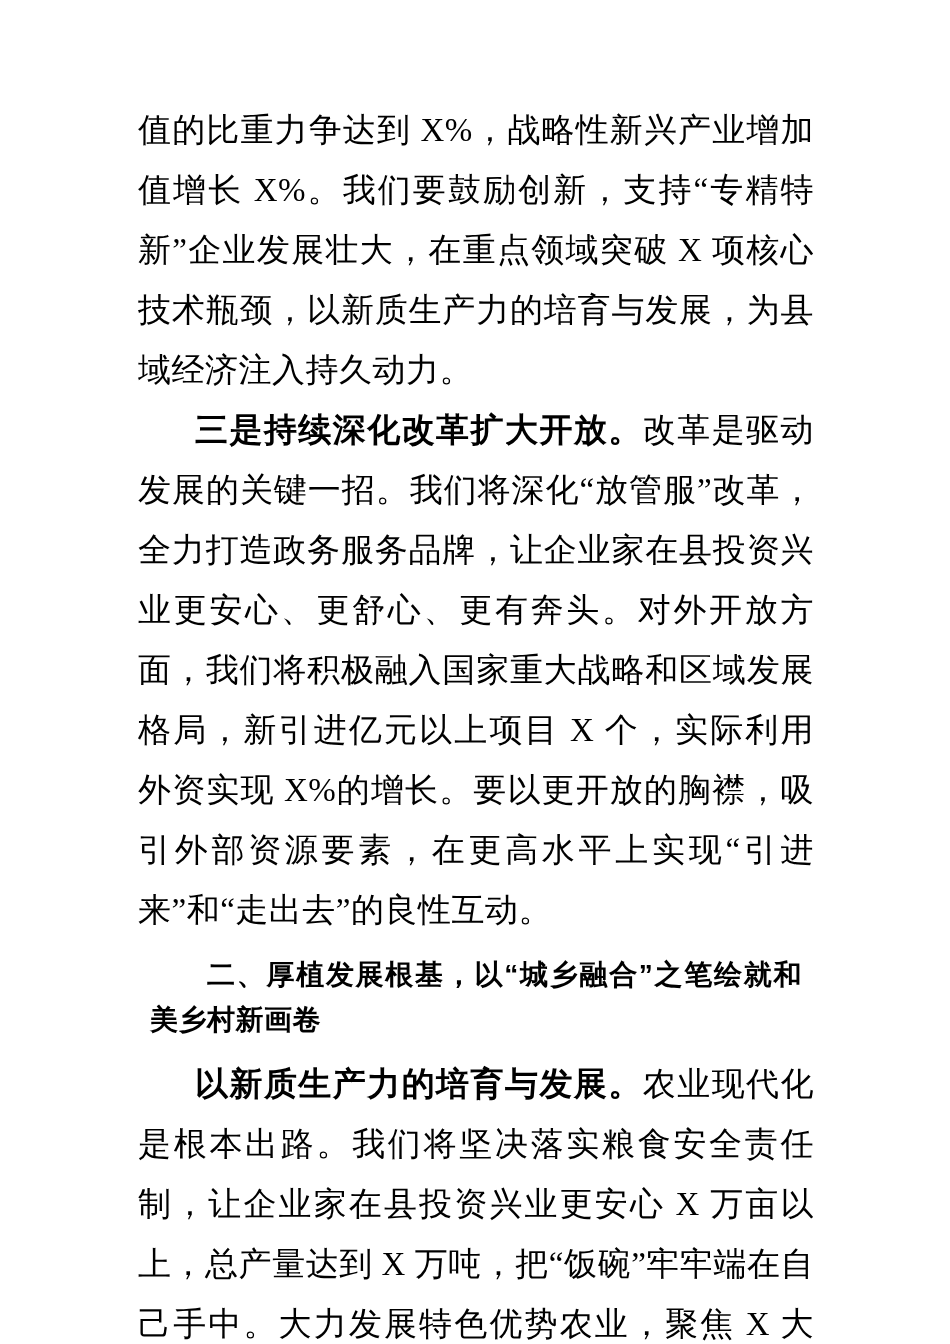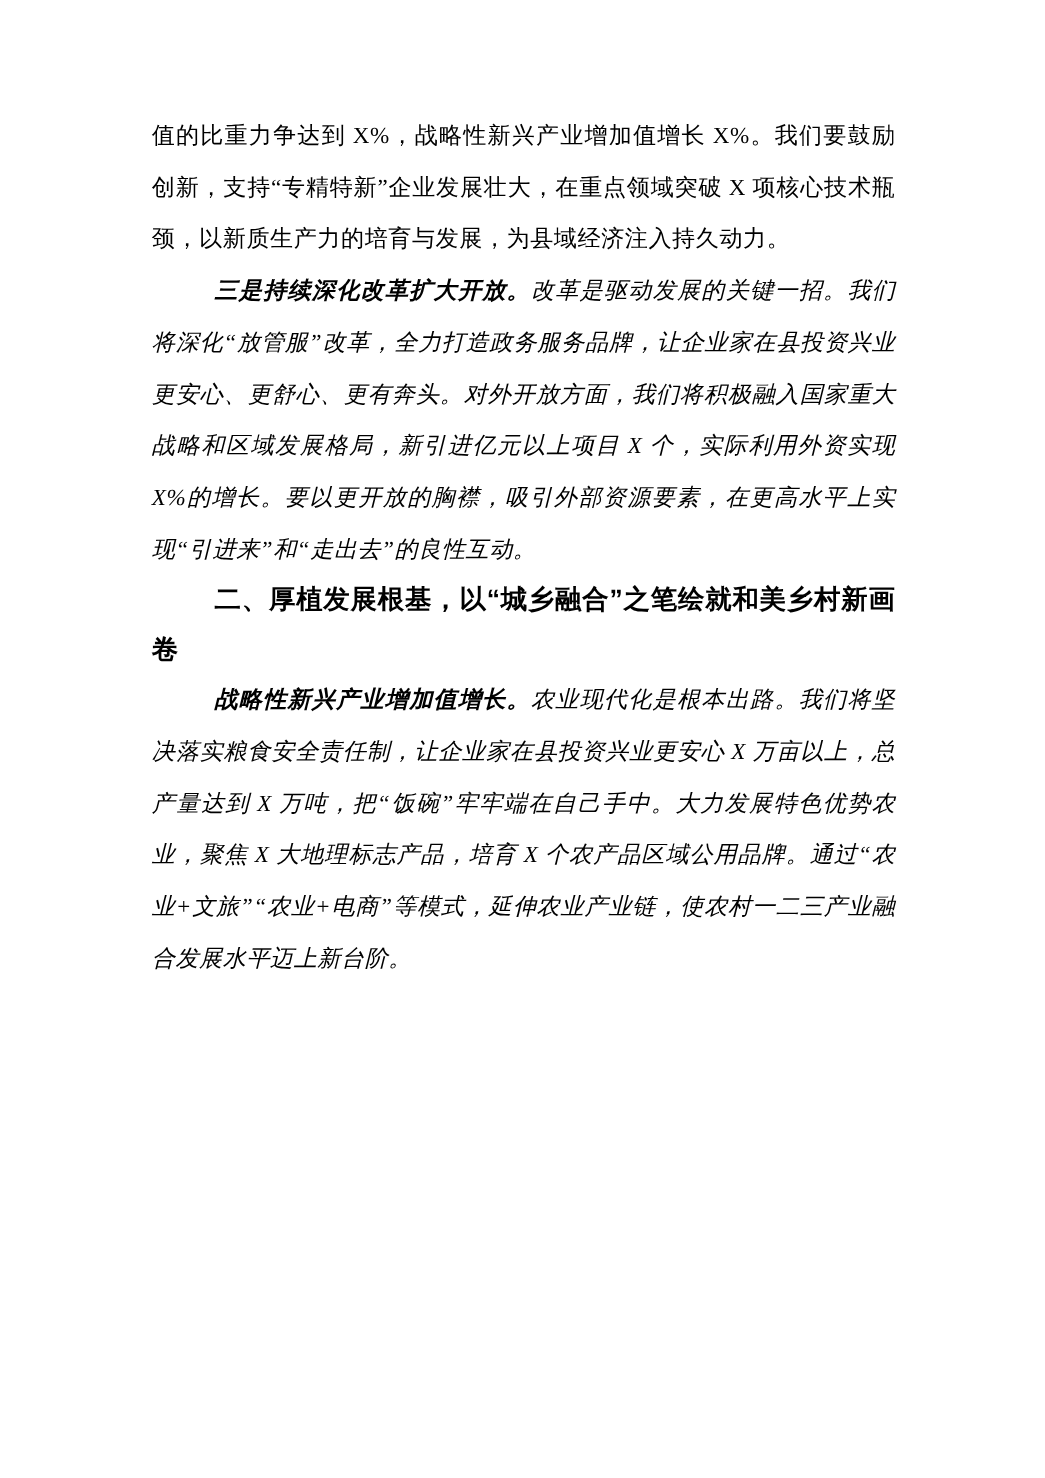--- a/index.html
+++ b/index.html
@@ -13,38 +13,37 @@
     height: 1344px;
     background: #ffffff;
     color: #000000;
     box-sizing: border-box;
     padding: 100px 136px 0 138px;
     overflow: hidden;
     font-family: "Liberation Serif", "DejaVu Serif", serif;
   }
   .para {
     margin: 0;
-    font-size: 21px;
-    line-height: 47px;
+    font-size: 33px;
+    line-height: 60px;
     text-align: justify;
     text-justify: inter-ideograph;
     letter-spacing: 0.5px;
   }
   .para.indent {
     text-indent: 57px;
-    font-style: italic;
   }
   .lead {
     font-weight: bold;
   }
   .heading {
-    margin: 0;
+    margin: 12px;
     font-family: "Liberation Sans", "DejaVu Sans", sans-serif;
     font-weight: bold;
-    font-size: 24px;
+    font-size: 28px;
     line-height: 45px;
     text-align: justify;
     text-justify: inter-ideograph;
     text-indent: 57px;
     letter-spacing: 0.5px;
   }
 </style>
 </head>
 <body>
 
@@ -56,17 +55,17 @@
 
   <p class="para indent">
     <span class="lead">三是持续深化改革扩大开放。</span><span>改革是驱动发展的关键一招。我们将深化“放管服”改革，全力打造政务服务品牌，让企业家在县投资兴业更安心、更舒心、更有奔头。对外开放方面，我们将积极融入国家重大战略和区域发展格局，新引进亿元以上项目 X 个，实际利用外资实现 X%的增长。要以更开放的胸襟，吸引外部资源要素，在更高水平上实现“引进来”和“走出去”的良性互动。</span>
   </p>
 
   <h2 class="heading">
     <span>二、厚植发展根基，以“城乡融合”之笔绘就和美乡村新画卷</span>
   </h2>
 
   <p class="para indent">
-    <span class="lead">战略性新兴产业增加值增长。</span><span>农业现代化是根本出路。我们将坚决落实粮食安全责任制，让企业家在县投资兴业更安心 X 万亩以上，总产量达到 X 万吨，把“饭碗”牢牢端在自己手中。大力发展特色优势农业，聚焦 X 大地理标志产品，培育 X 个农产品区域公用品牌。通过“农业+文旅”“农业+电商”等模式，延伸农业产业链，使农村一二三产业融合发展水平迈上新台阶。</span>
+    <span class="lead">以新质生产力的培育与发展。</span><span>农业现代化是根本出路。我们将坚决落实粮食安全责任制，让企业家在县投资兴业更安心 X 万亩以上，总产量达到 X 万吨，把“饭碗”牢牢端在自己手中。大力发展特色优势农业，聚焦 X 大地理标志产品，培育 X 个农产品区域公用品牌。通过“农业+文旅”“农业+电商”等模式，延伸农业产业链，使农村一二三产业融合发展水平迈上新台阶。</span>
   </p>
 
 
 </div>
 
 </body></html>

